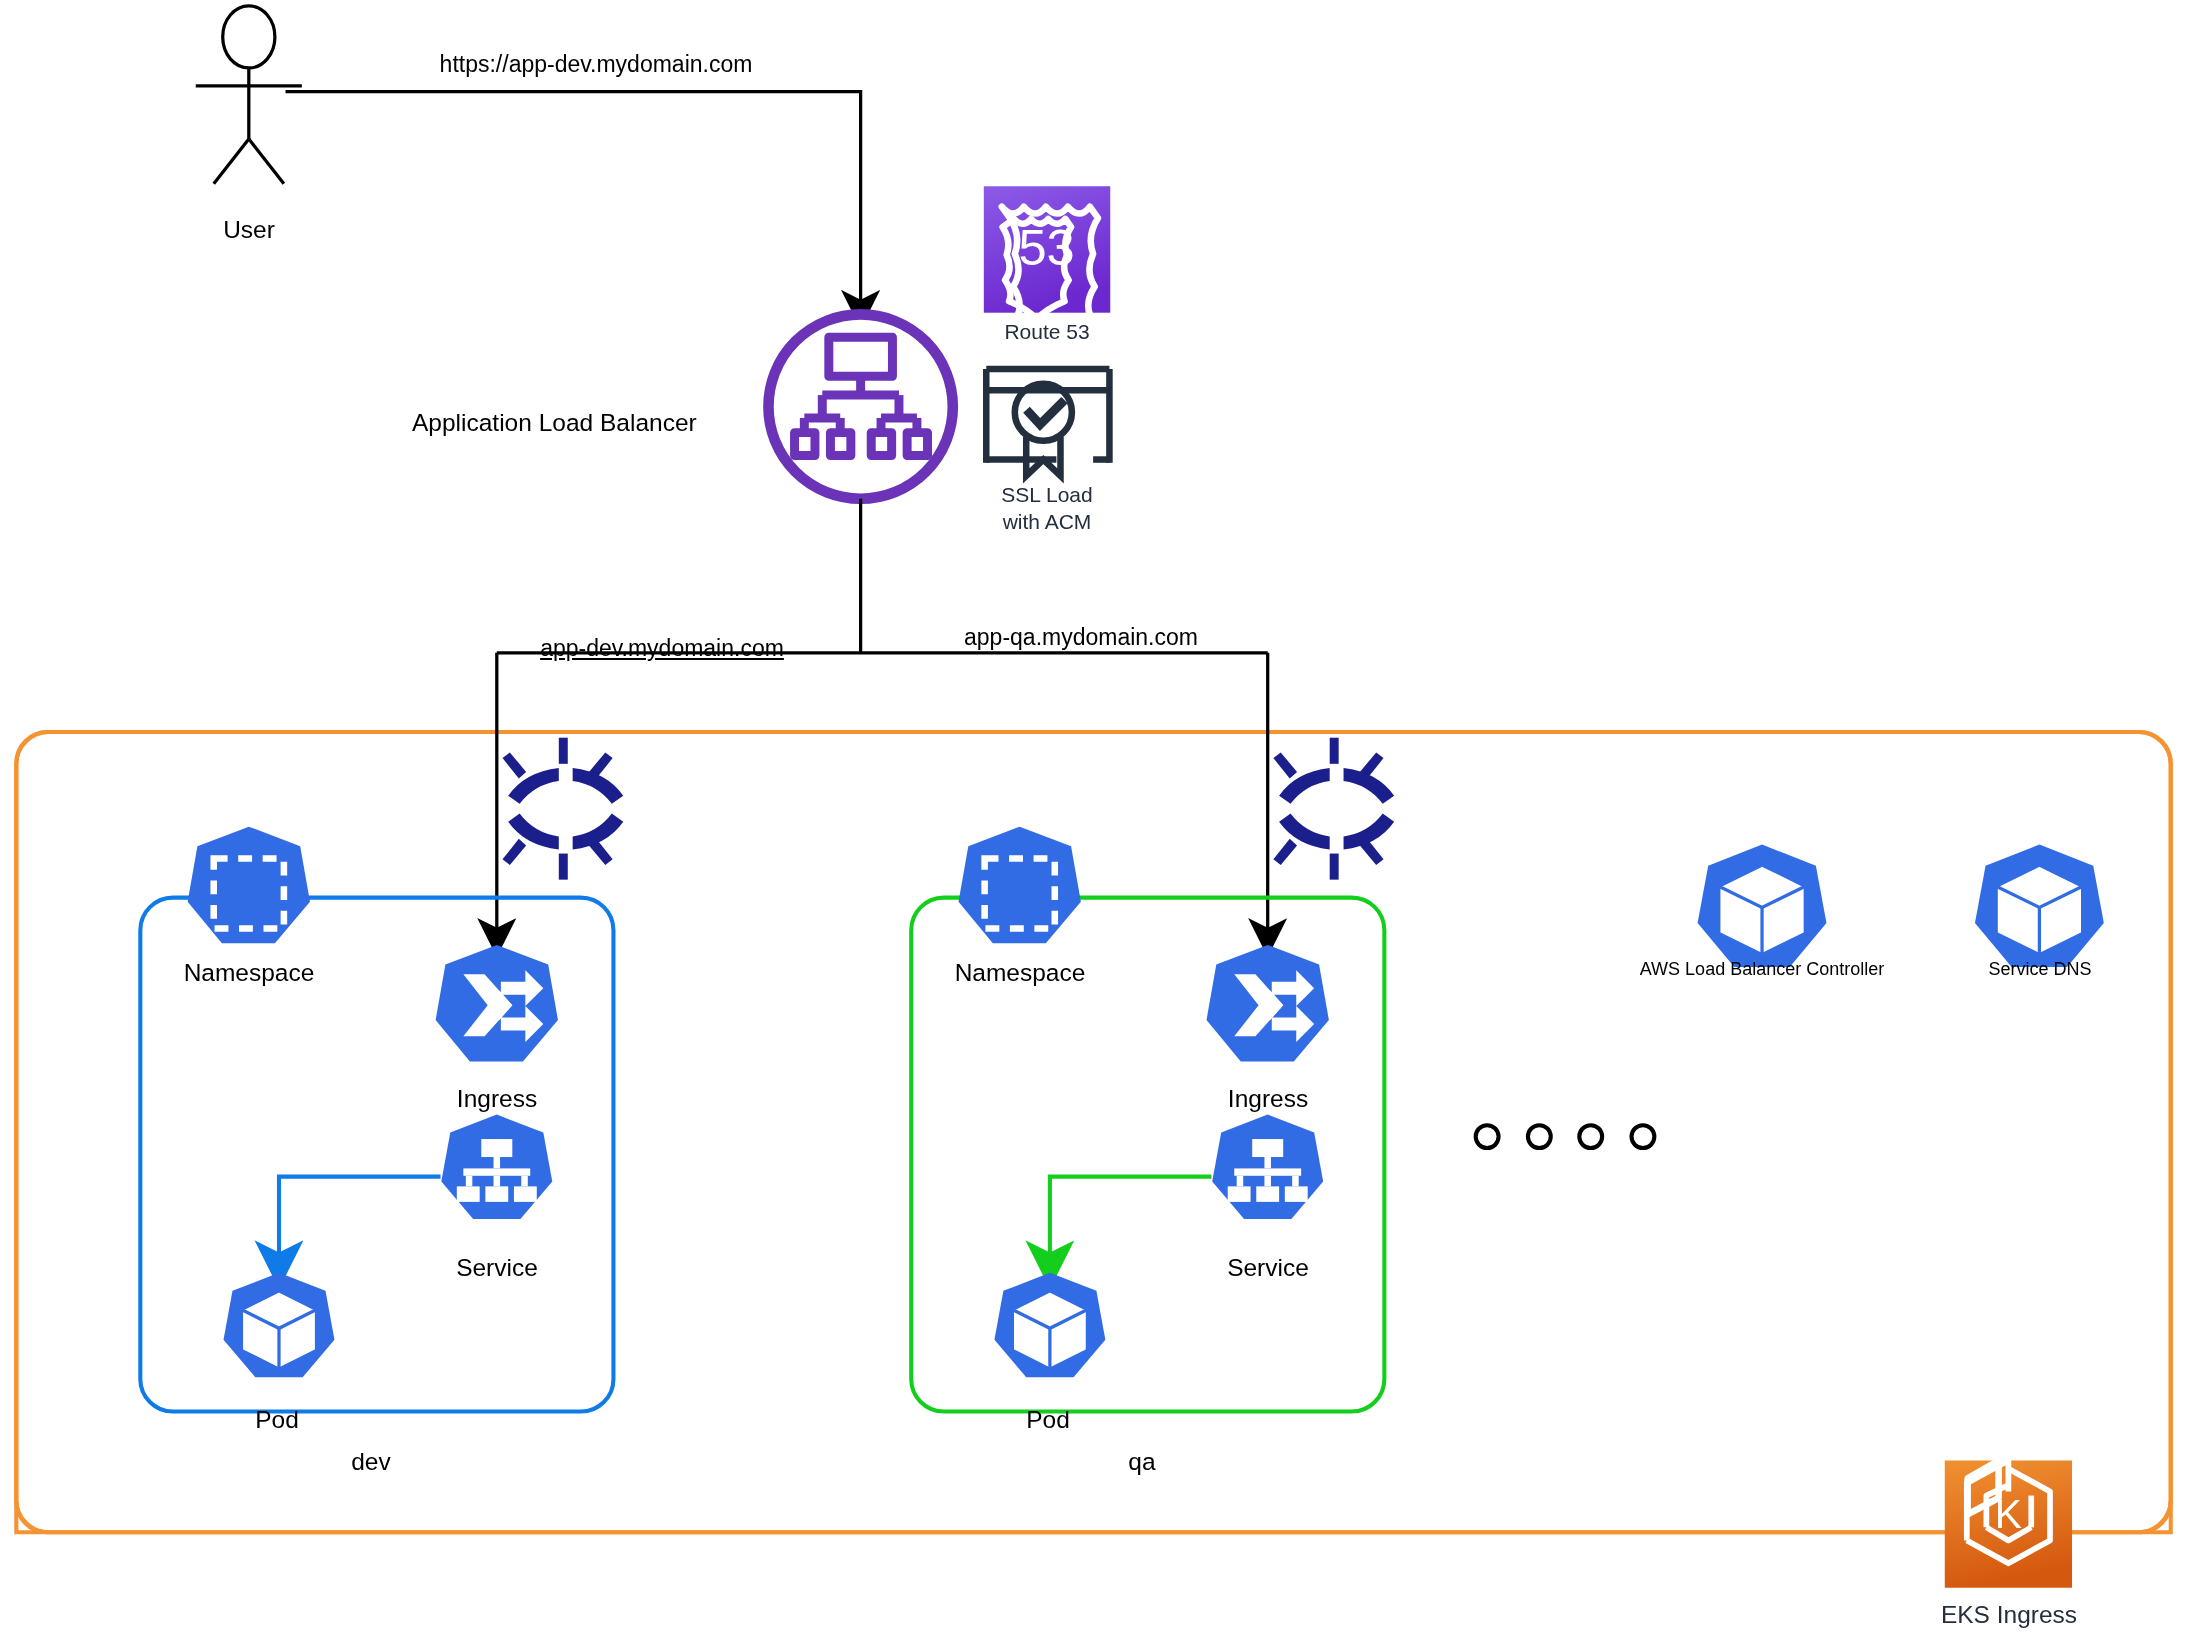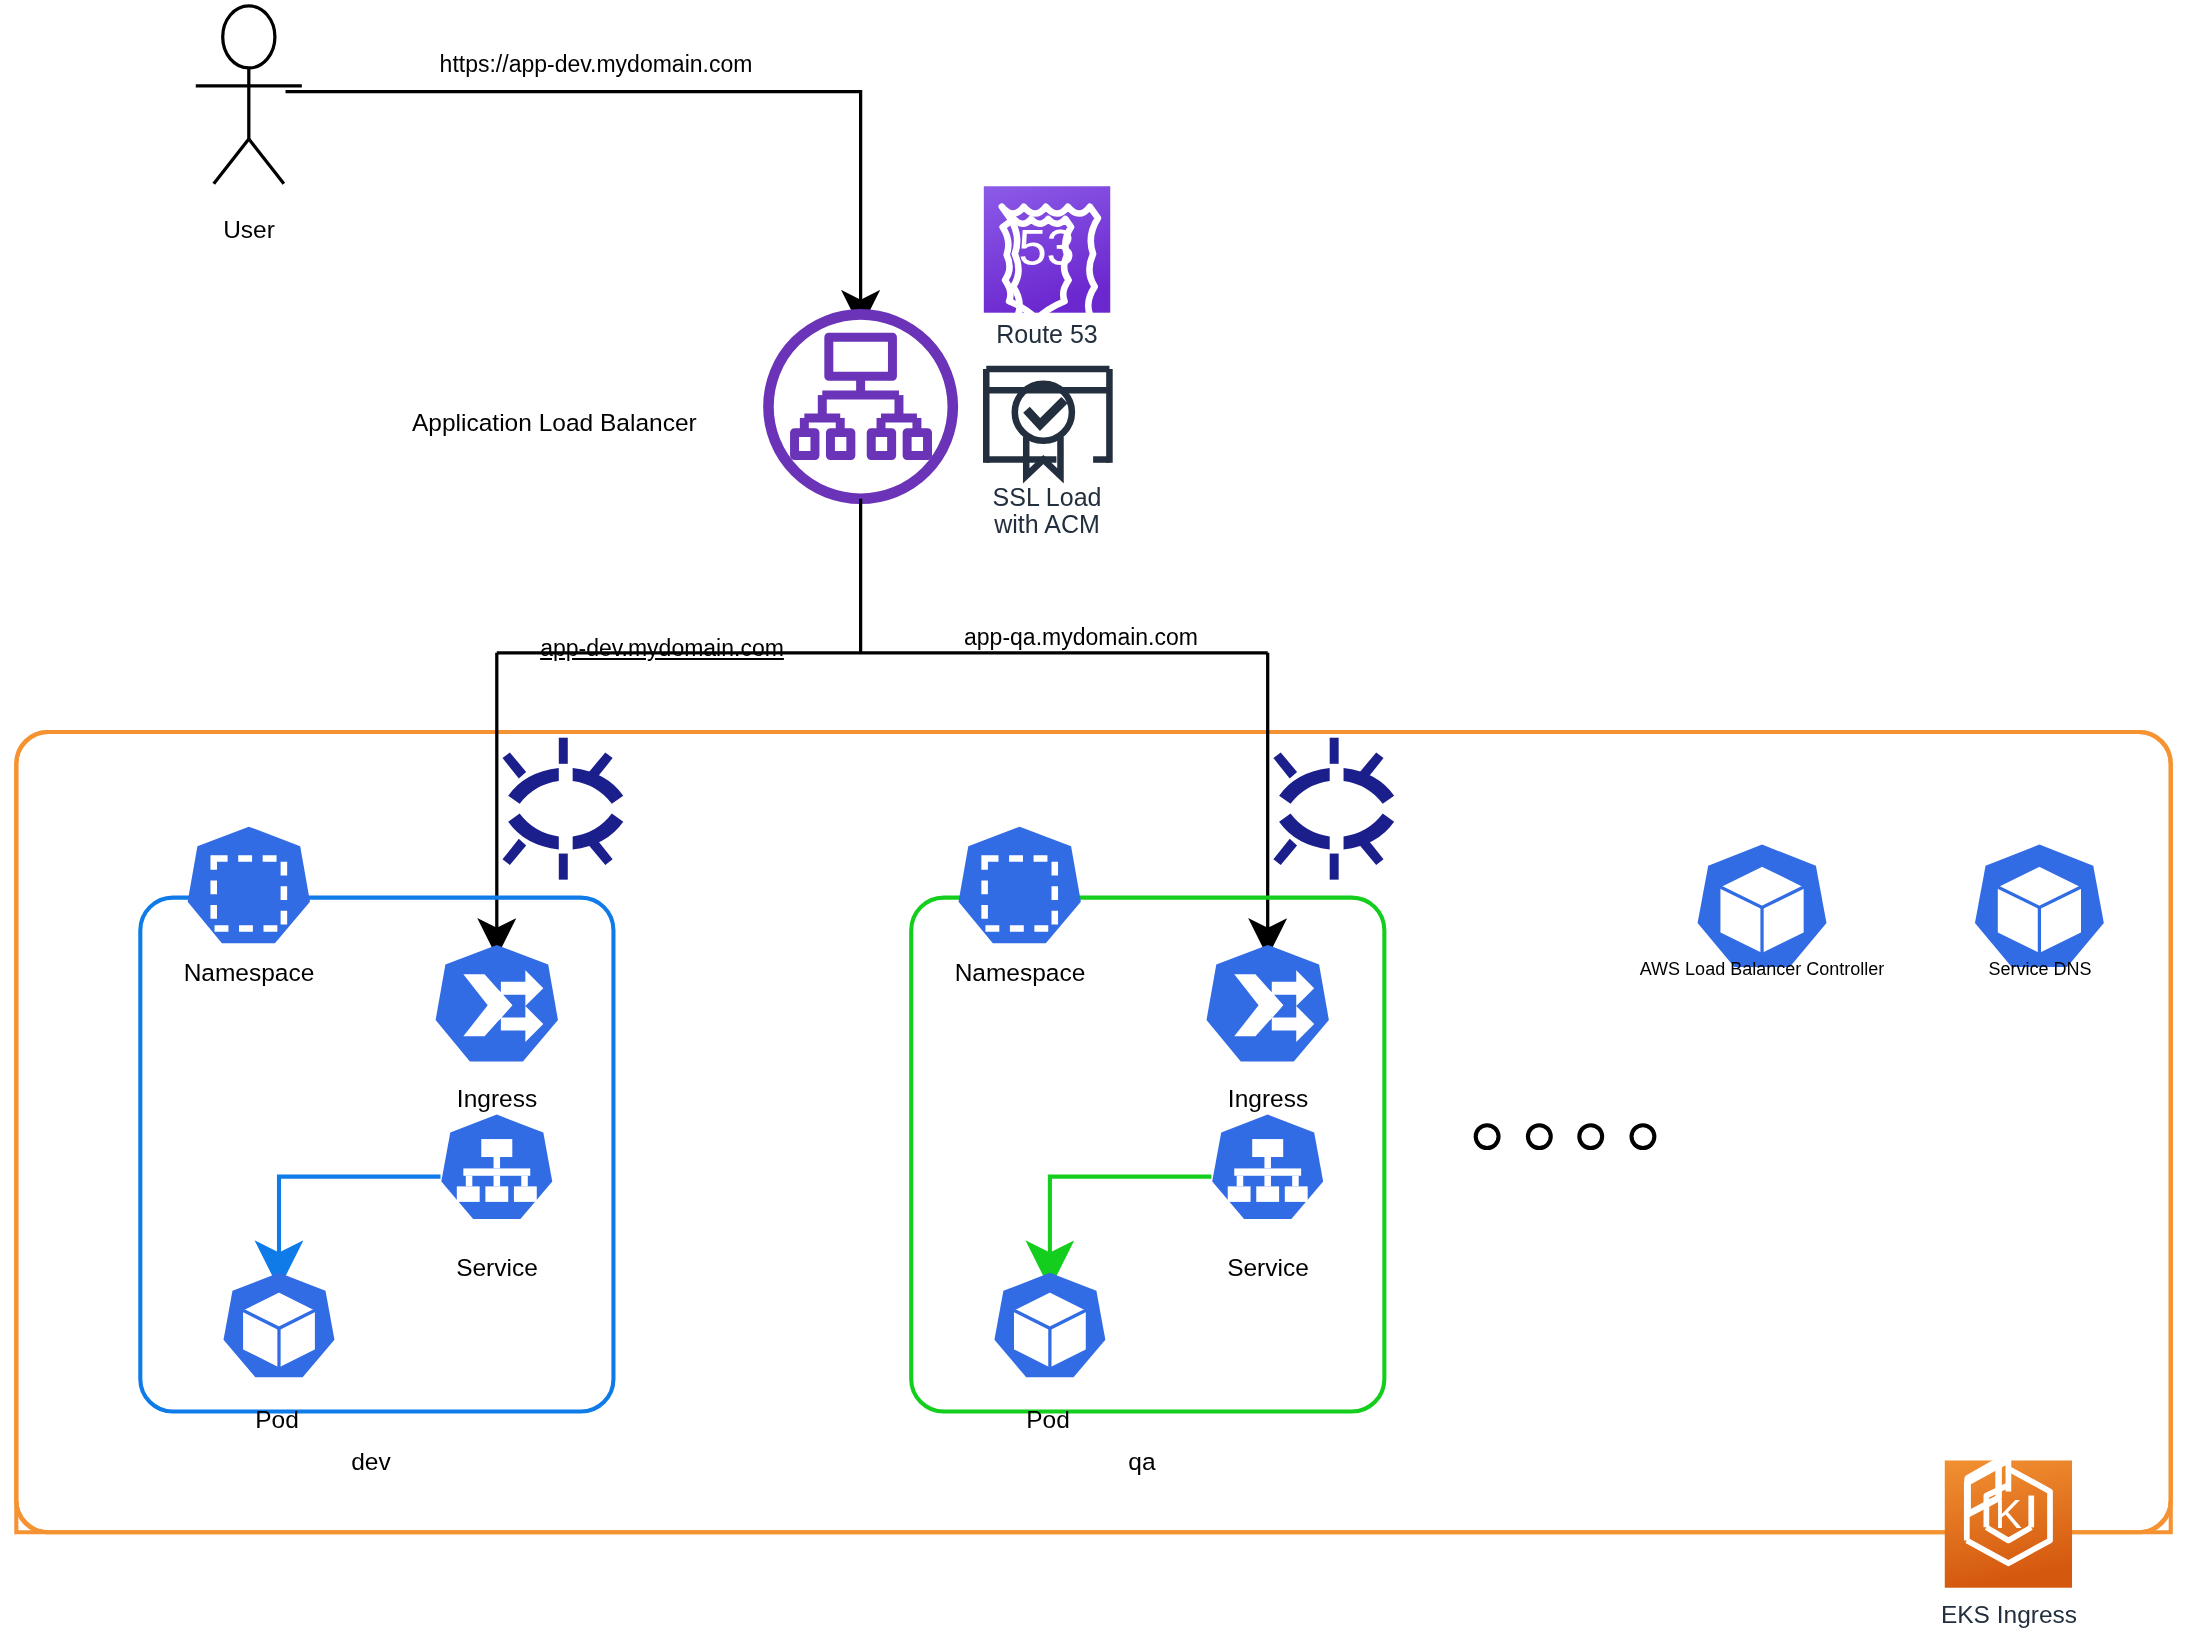--- a/index.html
+++ b/index.html
@@ -15,21 +15,21 @@
     position:absolute;
     color:#000000;
     font-family:"Liberation Sans", sans-serif;
     white-space:nowrap;
     line-height:1.15;
   }
   .lbl.center{transform:translateX(-50%);text-align:center;}
   .lbl.dark{color:#232F3E;}
   .t-30{font-size:24.5px;}
   .t-28{font-size:23px;}
-  .t-26{font-size:25px;}
+  .t-26{font-size:21px;}
   .t-23{font-size:18px;}
 </style>
 </head>
 <body>
 
 <div id="stage">
 
   <svg id="svg-layer" viewBox="0 0 2703 2022">
     <defs>
       <linearGradient id="gradR53" x1="0" y1="0" x2="0.35" y2="1">

